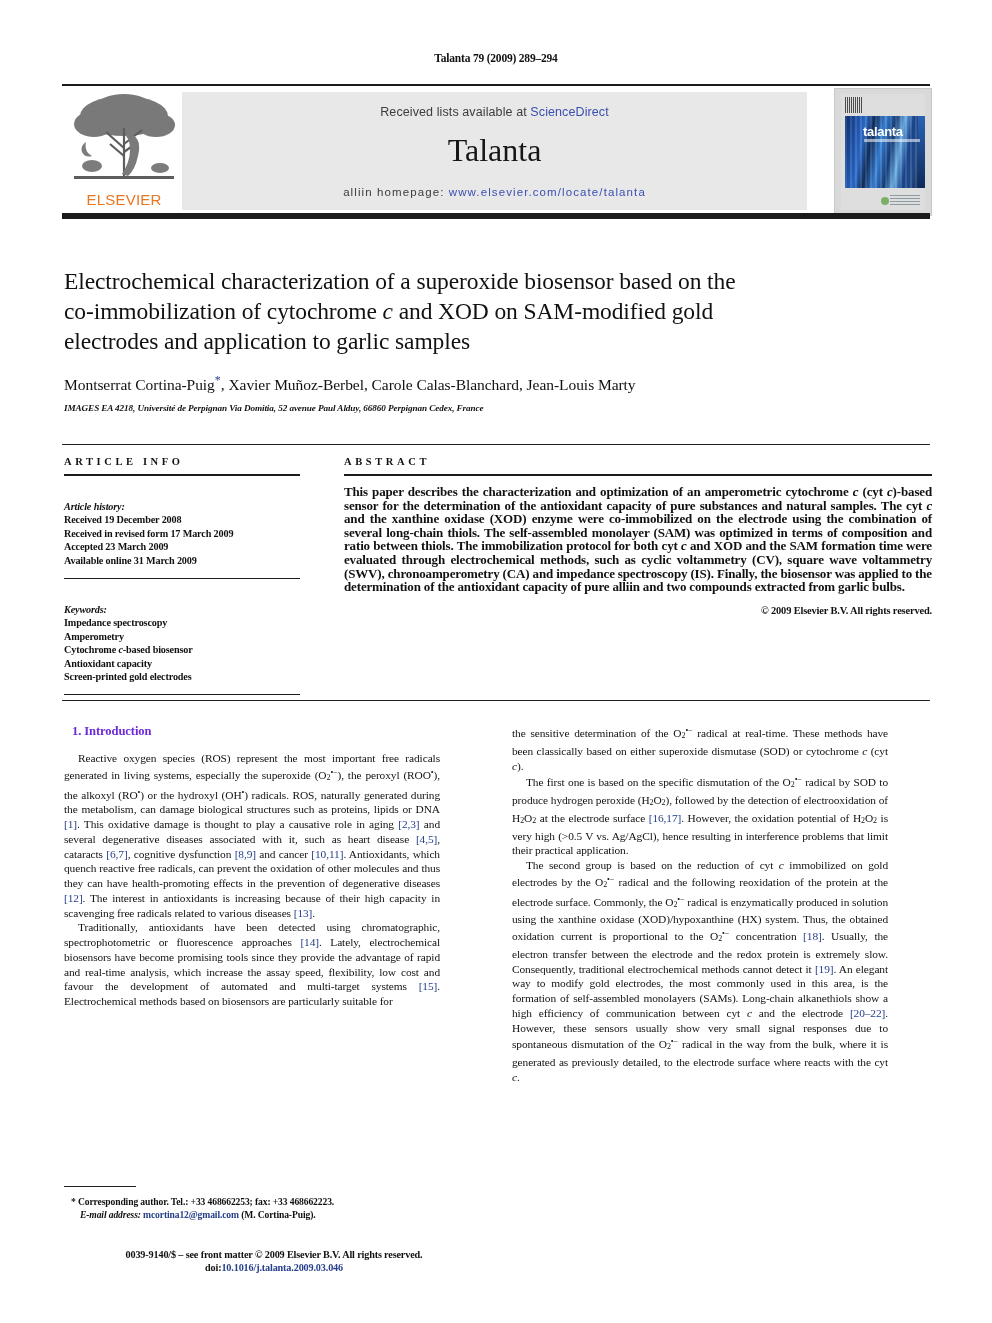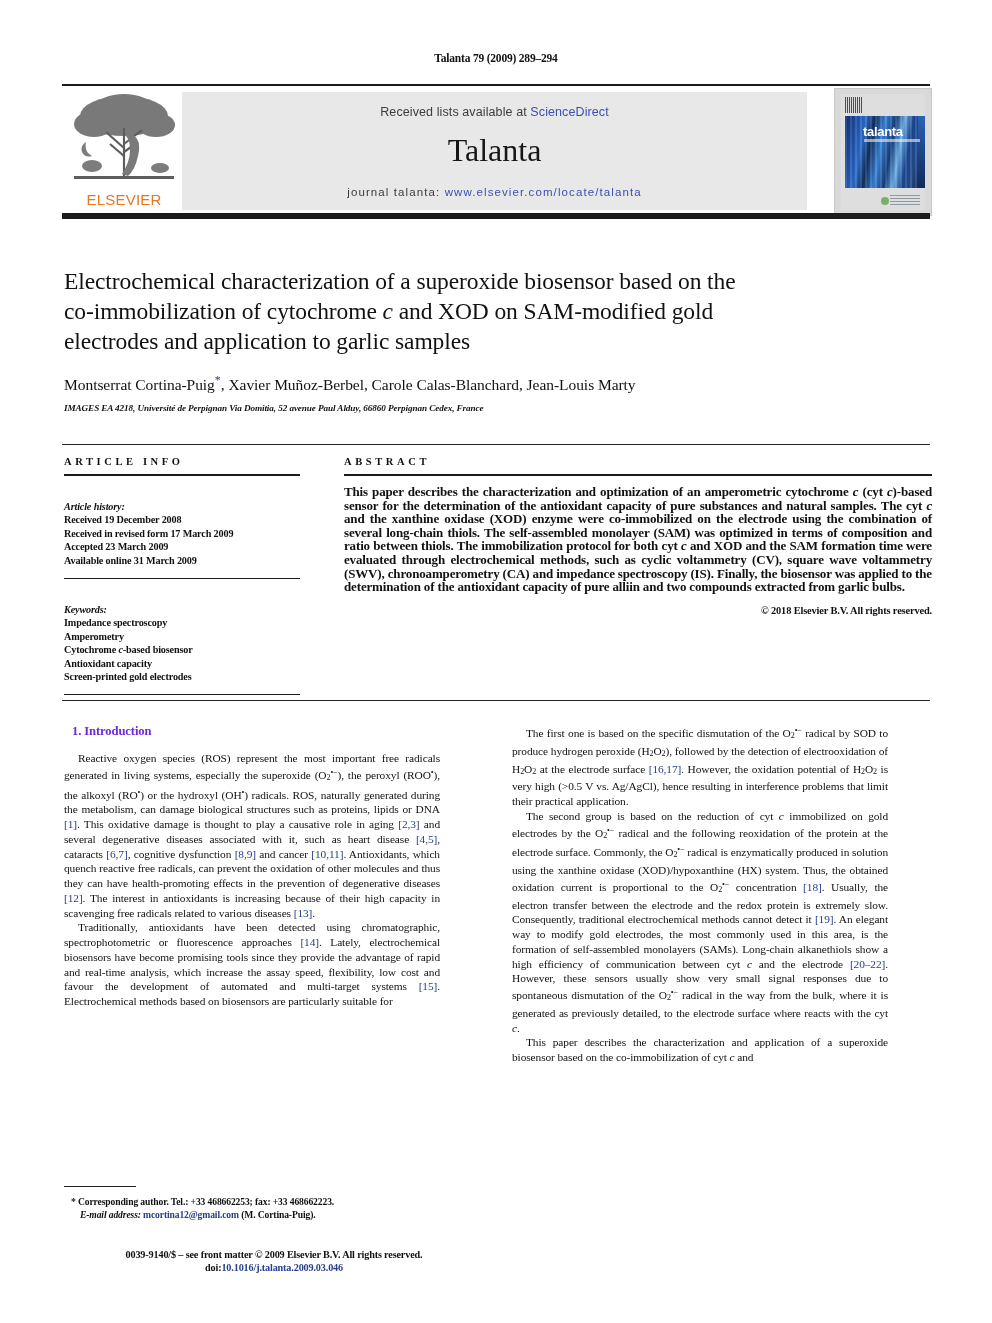--- a/index.html
+++ b/index.html
@@ -430,21 +430,21 @@
       </svg>
       <div class="elsevier-word">ELSEVIER</div>
     </div>
 
     <div class="masthead-center">
       <div class="contents-line">
         <span>Received lists available at </span><span class="sd">ScienceDirect</span>
       </div>
       <div class="journal-wordmark">Talanta</div>
       <div class="homepage-line">
-        <span>journal talanta: </span><span class="url">www.elsevier.com/locate/talanta</span>
+        <span>alliin homepage: </span><span class="url">www.elsevier.com/locate/talanta</span>
       </div>
     </div>
 
     <div class="cover">
       <div class="cover-inner">
         <div class="cover-barcode"></div>
         <div class="cover-art"></div>
         <div class="cover-side"></div>
         <div class="cover-title">talanta</div>
         <div class="cover-sub"></div>
@@ -488,33 +488,33 @@
       <span>Antioxidant capacity</span><br>
       <span>Screen-printed gold electrodes</span>
     </div>
     <div class="info-sub-rule"></div>
   </div>
 
   <div class="abstract-col">
     <div class="sec-head">ABSTRACT</div>
     <div class="sec-rule"></div>
     <div class="abstract-text">This paper describes the characterization and optimization of an amperometric cytochrome <em>c</em> (cyt <em>c</em>)-based sensor for the determination of the antioxidant capacity of pure substances and natural samples. The cyt <em>c</em> and the xanthine oxidase (XOD) enzyme were co-immobilized on the electrode using the combination of several long-chain thiols. The self-assembled monolayer (SAM) was optimized in terms of composition and ratio between thiols. The immobilization protocol for both cyt <em>c</em> and XOD and the SAM formation time were evaluated through electrochemical methods, such as cyclic voltammetry (CV), square wave voltammetry (SWV), chronoamperometry (CA) and impedance spectroscopy (IS). Finally, the biosensor was applied to the determination of the antioxidant capacity of pure alliin and two compounds extracted from garlic bulbs.</div>
-    <div class="copyright">© 2018 Elsevier B.V. All rights reserved.</div>
+    <div class="copyright">© 2009 Elsevier B.V. All rights reserved.</div>
   </div>
 
   <div class="body-left">
     <h2 class="sec-title">1. Introduction</h2>
     <p class="body">Reactive oxygen species (ROS) represent the most important free radicals generated in living systems, especially the superoxide (O<sub>2</sub><sup>•−</sup>), the peroxyl (ROO<sup>•</sup>), the alkoxyl (RO<sup>•</sup>) or the hydroxyl (OH<sup>•</sup>) radicals. ROS, naturally generated during the metabolism, can damage biological structures such as proteins, lipids or DNA <span class="ref">[1]</span>. This oxidative damage is thought to play a causative role in aging <span class="ref">[2,3]</span> and several degenerative diseases associated with it, such as heart disease <span class="ref">[4,5]</span>, cataracts <span class="ref">[6,7]</span>, cognitive dysfunction <span class="ref">[8,9]</span> and cancer <span class="ref">[10,11]</span>. Antioxidants, which quench reactive free radicals, can prevent the oxidation of other molecules and thus they can have health-promoting effects in the prevention of degenerative diseases <span class="ref">[12]</span>. The interest in antioxidants is increasing because of their high capacity in scavenging free radicals related to various diseases <span class="ref">[13]</span>.</p>
     <p class="body">Traditionally, antioxidants have been detected using chromatographic, spectrophotometric or fluorescence approaches <span class="ref">[14]</span>. Lately, electrochemical biosensors have become promising tools since they provide the advantage of rapid and real-time analysis, which increase the assay speed, flexibility, low cost and favour the development of automated and multi-target systems <span class="ref">[15]</span>. Electrochemical methods based on biosensors are particularly suitable for</p>
   </div>
 
   <div class="body-right">
+    <p class="body noindent">the sensitive determination of the O<sub>2</sub><sup>•−</sup> radical at real-time. These methods have been classically based on either superoxide dismutase (SOD) or cytochrome <em>c</em> (cyt <em>c</em>).</p>
     <p class="body">The first one is based on the specific dismutation of the O<sub>2</sub><sup>•−</sup> radical by SOD to produce hydrogen peroxide (H<sub>2</sub>O<sub>2</sub>), followed by the detection of electrooxidation of H<sub>2</sub>O<sub>2</sub> at the electrode surface <span class="ref">[16,17]</span>. However, the oxidation potential of H<sub>2</sub>O<sub>2</sub> is very high (&gt;0.5 V vs. Ag/AgCl), hence resulting in interference problems that limit their practical application.</p>
     <p class="body">The second group is based on the reduction of cyt <em>c</em> immobilized on gold electrodes by the O<sub>2</sub><sup>•−</sup> radical and the following reoxidation of the protein at the electrode surface. Commonly, the O<sub>2</sub><sup>•−</sup> radical is enzymatically produced in solution using the xanthine oxidase (XOD)/hypoxanthine (HX) system. Thus, the obtained oxidation current is proportional to the O<sub>2</sub><sup>•−</sup> concentration <span class="ref">[18]</span>. Usually, the electron transfer between the electrode and the redox protein is extremely slow. Consequently, traditional electrochemical methods cannot detect it <span class="ref">[19]</span>. An elegant way to modify gold electrodes, the most commonly used in this area, is the formation of self-assembled monolayers (SAMs). Long-chain alkanethiols show a high efficiency of communication between cyt <em>c</em> and the electrode <span class="ref">[20–22]</span>. However, these sensors usually show very small signal responses due to spontaneous dismutation of the O<sub>2</sub><sup>•−</sup> radical in the way from the bulk, where it is generated as previously detailed, to the electrode surface where reacts with the cyt <em>c</em>.</p>
-    <p class="body">This paper describes the characterization and application of a superoxide biosensor based on the co-immobilization of cyt <em>c</em> and</p>
   </div>
 
   <div class="footnote-rule"></div>
   <div class="footnote">
     <span class="indent">* Corresponding author. Tel.: +33 468662253; fax: +33 468662223.</span>
     <span class="indent2">
       <em>E-mail address:</em>
       <span class="mail">mcortina12@gmail.com</span>
       <span>(M. Cortina-Puig).</span>
     </span>

